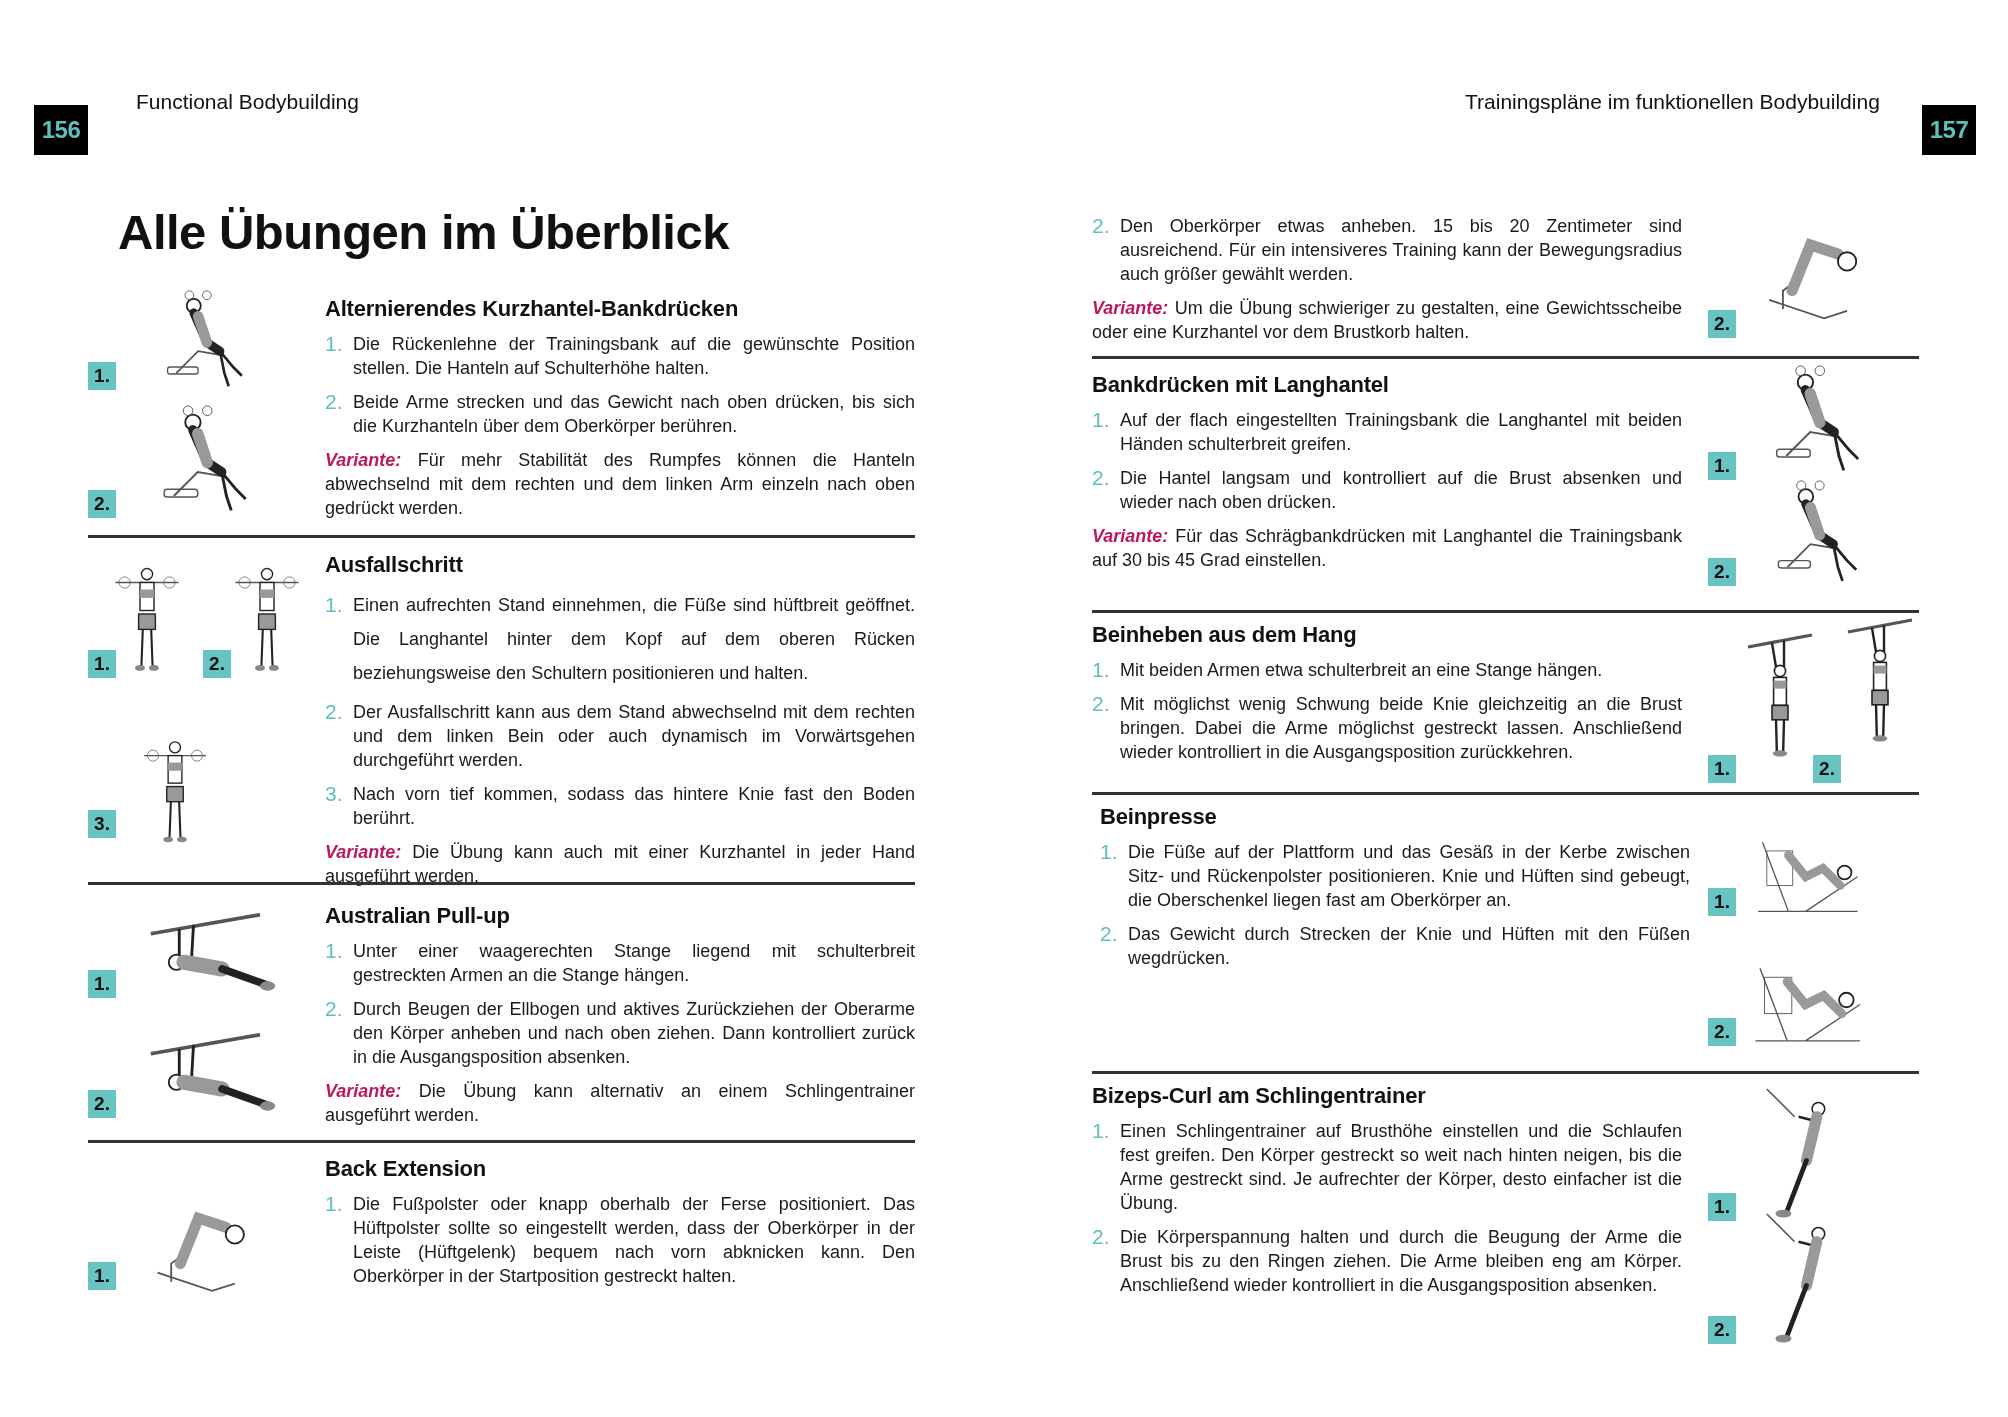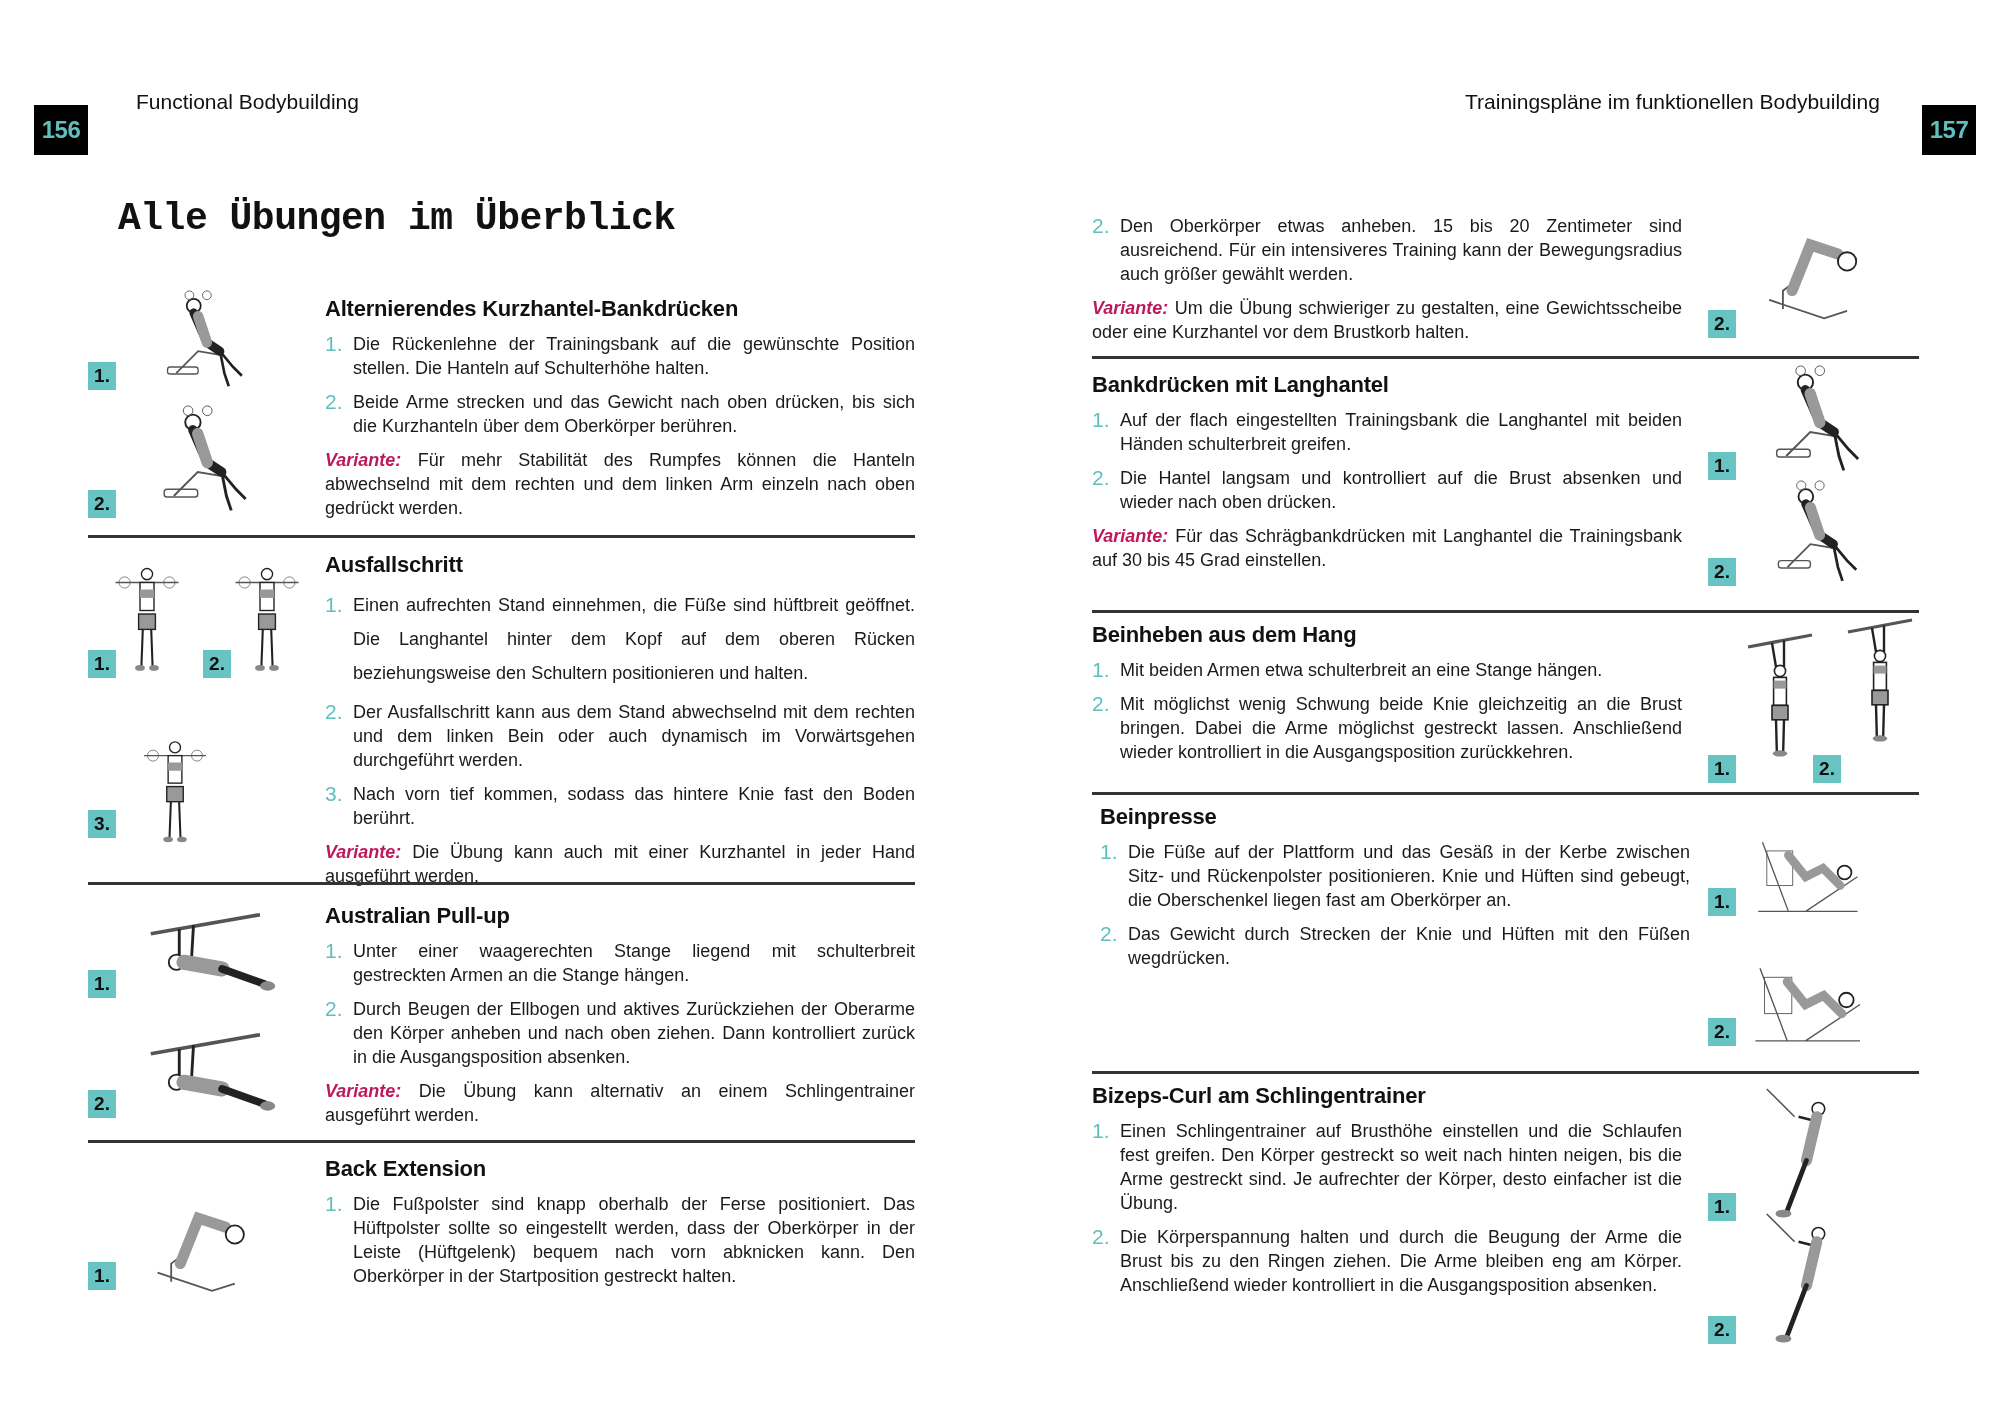--- a/index.html
+++ b/index.html
@@ -9,22 +9,22 @@
     .pagenum {
       position: absolute; top: 76px; width: 54px; height: 50px;
       background: #000; color: #5fbfbf; font-size: 24px; font-weight: bold;
       display: flex; align-items: center; justify-content: center;
       letter-spacing: -0.5px;
       margin-top: 29px;
     }
     .running-head { position: absolute; top: 90px; font-size: 21px; color: #111; }
 
     .page-title {
-      position: absolute; left: 118px; top: 197px;
-      font-size: 38px; font-weight: bold; color: #111; letter-spacing: -0.5px; font-family: Liberation Mono, monospace;
+      position: absolute; left: 118px; top: 204px;
+      font-size: 49px; font-weight: bold; color: #111; letter-spacing: -0.5px;
     }
 
     .divider { position: absolute; height: 3px; background: #333; }
 
     .section { position: absolute; }
     .ex-title { font-size: 22px; font-weight: bold; color: #111; margin-bottom: 10px; letter-spacing: -0.2px; }
     .step { position: relative; padding-left: 28px; font-size: 18px; line-height: 24px; margin-bottom: 10px; text-align: justify; color: #1a1a1a; }
     .step .num { position: absolute; left: 0; top: 0; color: #5fbfbf; font-size: 21px; }
     .variant { font-size: 18px; line-height: 24px; text-align: justify; color: #1a1a1a; }
     .variant b { font-weight: bold; color: #be185d; font-style: italic; }
@@ -164,21 +164,21 @@
   <div class="variant"><b>Variante:</b> <span>Die Übung kann alternativ an einem Schlingentrainer ausgeführt werden.</span></div>
 </div>
 <div class="divider" style="left:88px;top:1140px;width:827px;"></div>
 
 <div class="illus" style="left:148px;top:1200px;width:110px;height:100px;"><svg>
       <use href="#fig-backext"></use>
     </svg></div>
 <div class="badge" style="left:88px;top:1262px;">1.</div>
 <div class="section" style="left:325px;top:1156px;width:590px;">
   <div class="ex-title">Back Extension</div>
-  <div class="step"><span class="num">1.</span><span>Die Fußpolster sind knapp oberhalb der Ferse positioniert. Das Hüftpolster sollte so eingestellt werden, dass der Oberkörper in der Leiste (Hüftgelenk) bequem nach vorn abknicken kann. Den Oberkörper in der Startposition gestreckt halten.</span></div>
+  <div class="step"><span class="num">1.</span><span>Die Fußpolster oder knapp oberhalb der Ferse positioniert. Das Hüftpolster sollte so eingestellt werden, dass der Oberkörper in der Leiste (Hüftgelenk) bequem nach vorn abknicken kann. Den Oberkörper in der Startposition gestreckt halten.</span></div>
 </div>
 
 <div class="section" style="left:1092px;top:214px;width:590px;">
   <div class="step"><span class="num">2.</span><span>Den Oberkörper etwas anheben. 15 bis 20 Zentimeter sind ausreichend. Für ein intensiveres Training kann der Bewegungsradius auch größer gewählt werden.</span></div>
   <div class="variant"><b>Variante:</b> <span>Um die Übung schwieriger zu gestalten, eine Gewichtsscheibe oder eine Kurzhantel vor dem Brustkorb halten.</span></div>
 </div>
 <div class="illus" style="left:1760px;top:222px;width:110px;height:110px;"><svg>
       <use href="#fig-backext"></use>
     </svg></div>
 <div class="badge" style="left:1708px;top:310px;">2.</div>

